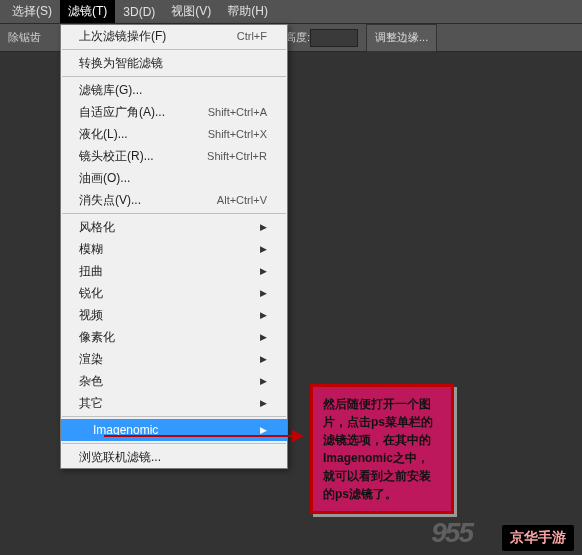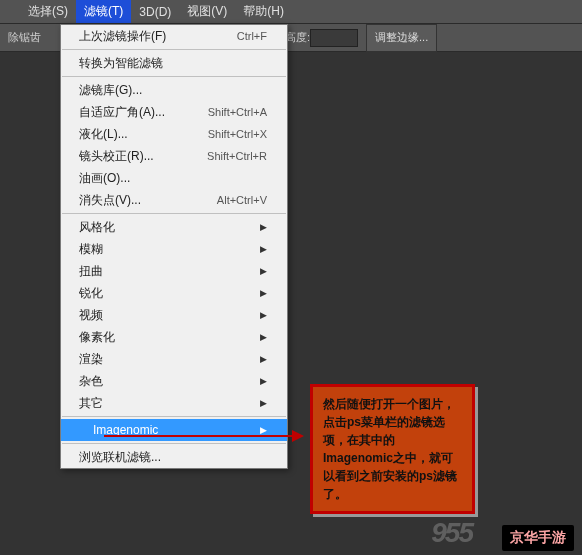--- a/index.html
+++ b/index.html
@@ -1,41 +1,41 @@
 <!DOCTYPE html>
 <html><head>
 <meta charset="utf-8">
 <style>
 * { margin: 0; padding: 0; box-sizing: border-box; font-family: "Microsoft YaHei", sans-serif; }
 body { width: 582px; height: 555px; background: #535353; position: relative; overflow: hidden; }
 
-.menubar { background: #535353; height: 24px; display: flex; align-items: center; padding-left: 20px; color: #e0e0e0; font-size: 12px; border-bottom: 1px solid #2a2a2a; }
+.menubar { background: #535353; height: 24px; display: flex; align-items: center; padding-left: 4px; color: #e0e0e0; font-size: 12px; border-bottom: 1px solid #2a2a2a; }
 .menubar-item { padding: 3px 8px; cursor: default; }
-.menubar-item.active { background: #1d4ed8; color: #fff; }
+.menubar-item.active { background: #000000; color: #fff; }
 
 .toolbar { background: #535353; height: 28px; display: flex; align-items: center; padding-left: 4px; color: #d0d0d0; font-size: 11px; border-bottom: 1px solid #2a2a2a; }
 .toolbar-label { margin-left: 4px; }
 .toolbar-input { width: 48px; height: 18px; background: #3a3a3a; border: 1px solid #222; color: #ccc; font-size: 11px; padding: 0 3px; }
 .toolbar-btn { background: #5a5a5a; border: 1px solid #333; color: #ddd; font-size: 11px; padding: 13px 8px; height: 20px; display: inline-flex; align-items: center; }
 
 .canvas { background: #333333; width: 100%; height: calc(100% - 52px); position: relative; }
 
 .dropdown { position: absolute; top: 24px; left: 60px; width: 228px; background: #f0f0f0; border: 1px solid #7a7a7a; box-shadow: 2px 2px 6px rgba(0,0,0,0.4); font-size: 12px; color: #222; }
 .menu-item { display: flex; justify-content: space-between; align-items: center; padding: 4px 20px 4px 18px; height: 22px; cursor: default; gap: 8px; }
 .menu-item.highlighted { background: #3399ff; color: #fff; padding-left: 32px; }
 .menu-sep { height: 1px; background: #c0c0c0; margin: 2px 1px; }
 .submenu-arrow { font-size: 9px; color: #333; }
 .menu-item.highlighted .submenu-arrow { color: #fff; }
 .shortcut { color: #555; font-size: 11px; }
 
 .arrow { position: absolute; top: 432px; left: 104px; width: 200px; height: 8px; }
 .arrow-line { position: absolute; top: 3px; left: 0; width: 188px; height: 2px; background: #c00000; }
 .arrow-head { position: absolute; top: -2px; right: 0; width: 0; height: 0; border-left: 12px solid #c00000; border-top: 6px solid transparent; border-bottom: 6px solid transparent; }
 
-.callout { position: absolute; top: 384px; left: 310px; width: 165px; background: #c2410c; border: 3px solid #c00000; padding: 8px 10px; font-size: 12px; color: #111; line-height: 1.5; box-shadow: 3px 3px 0 #999; font-weight: bold;}
+.callout { position: absolute; top: 384px; left: 310px; width: 144px; background: #be185d; border: 3px solid #c00000; padding: 8px 10px; font-size: 12px; color: #111; line-height: 1.5; box-shadow: 3px 3px 0 #999; font-weight: bold;}
 
 .watermark1 { position: absolute; bottom: 6px; right: 110px; font-size: 28px; font-style: italic; font-weight: bold; color: rgba(255,255,255,0.22); font-family: Liberation Sans, sans-serif; letter-spacing: -2px;}
 .watermark2 { position: absolute; bottom: 4px; right: 8px; background: #000; color: #fca5a5; font-size: 14px; font-weight: bold; padding: 4px 8px; border-radius: 2px; }
 </style>
 </head>
 <body>
 
 <div class="menubar">
   <div class="menubar-item">选择(S)</div>
   <div class="menubar-item active">滤镜(T)</div>

